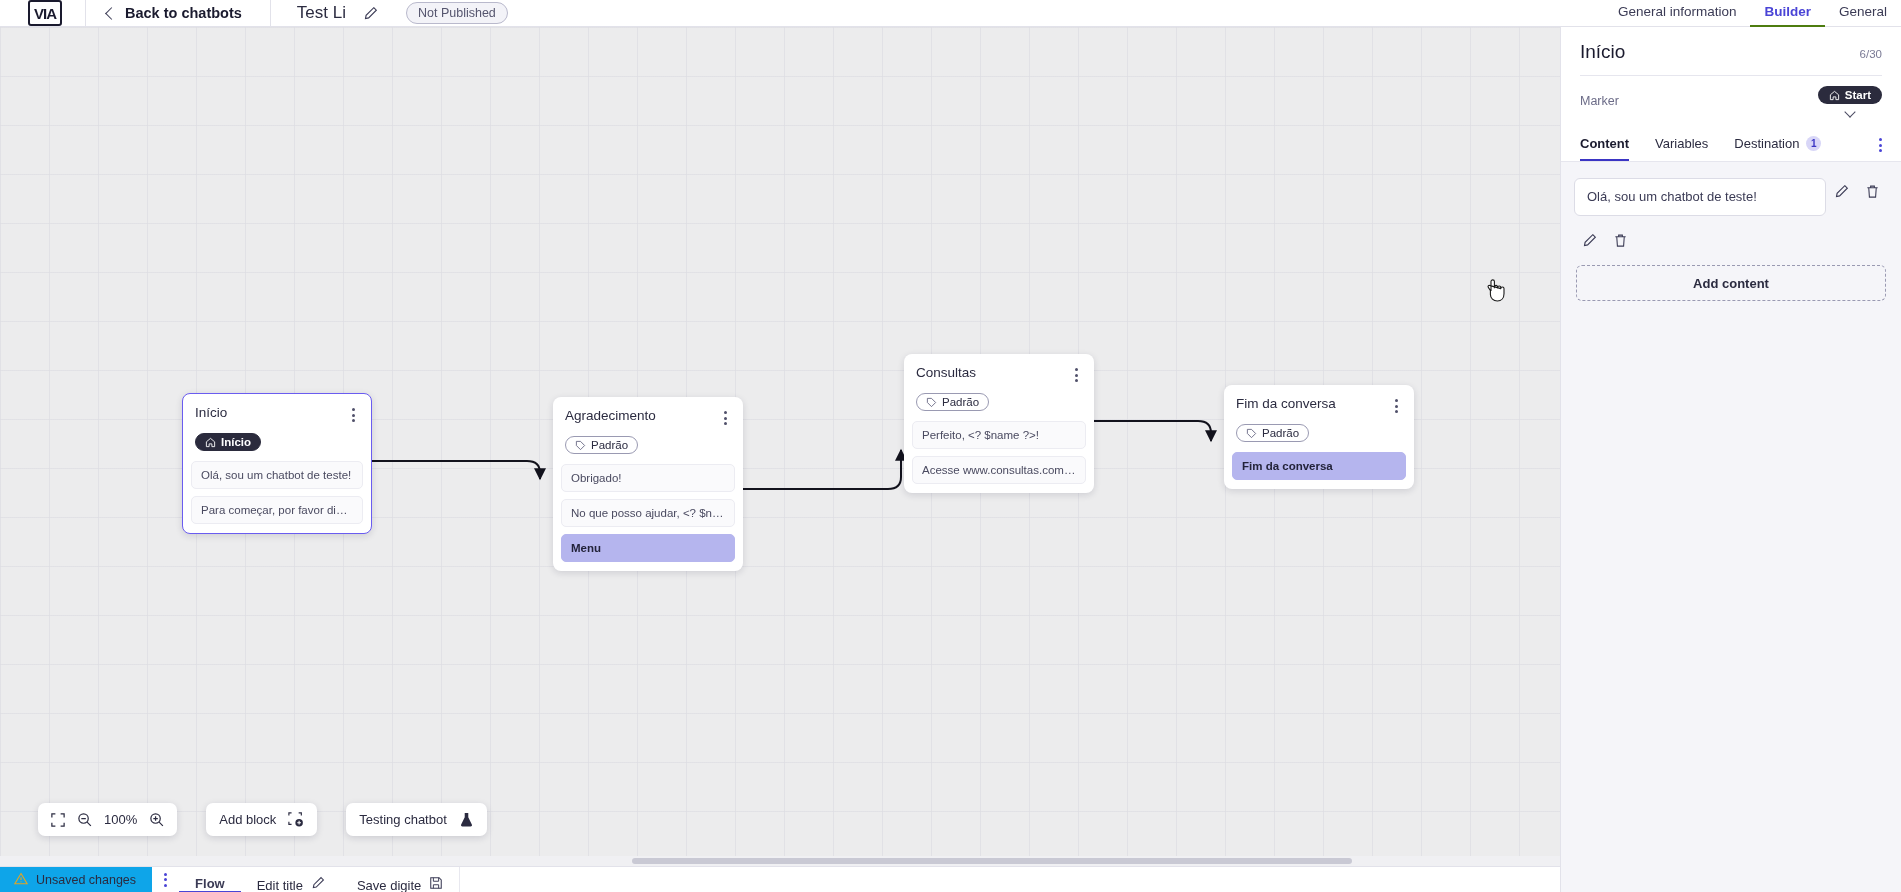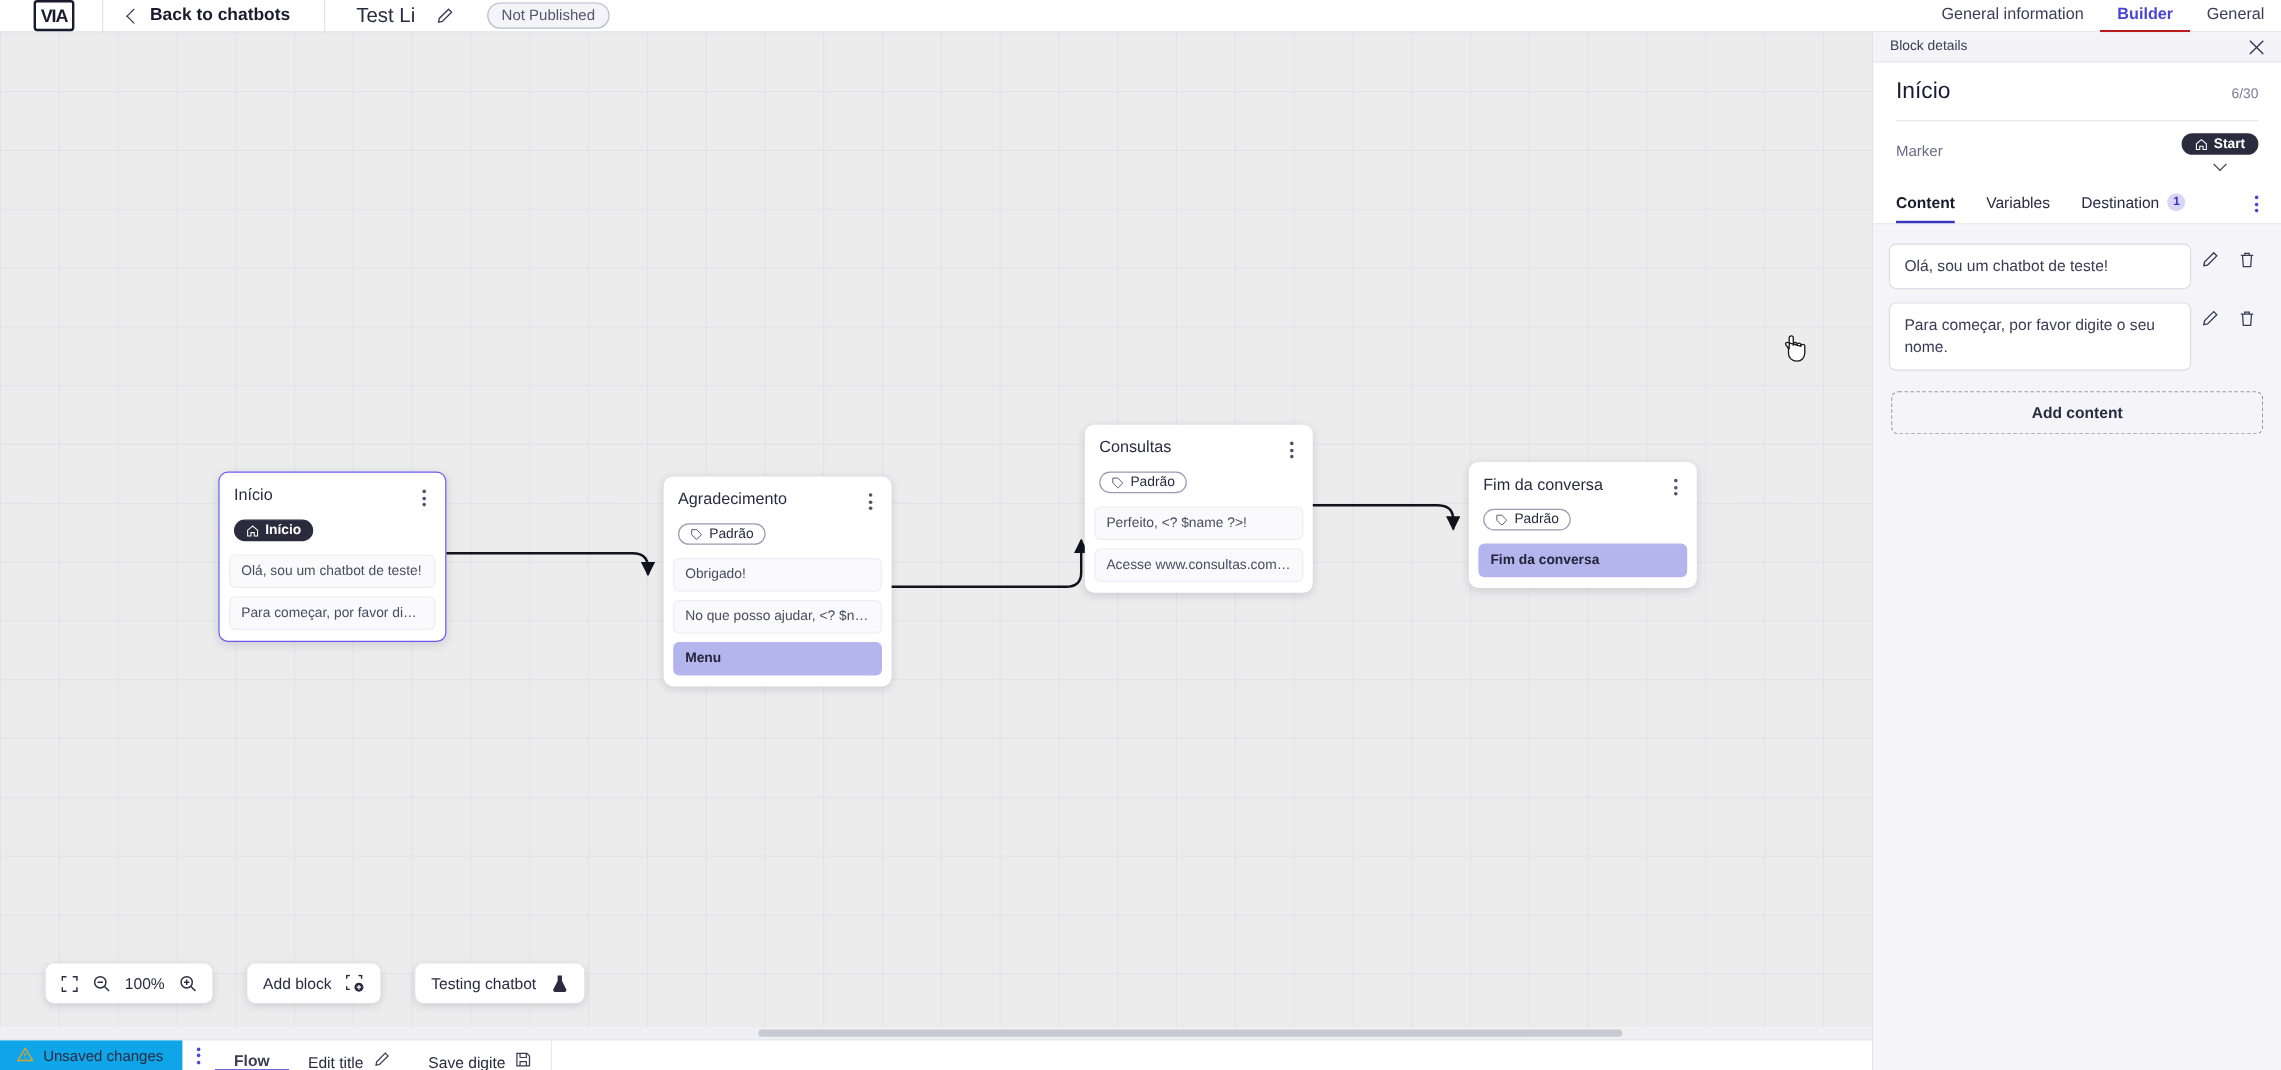--- a/index.html
+++ b/index.html
@@ -41,21 +41,21 @@
     padding: 3px 11px; font-size: 12.5px; color: #55556e; background: #f3f3f8;
   }
   .top-tabs {
     position: absolute; right: 0px; top: 0; height: 27px;
     display: flex; align-items: flex-end; gap: 0px;
   }
   .top-tab {
     font-size: 13.5px; color: #3b3b55; padding: 0 14px 6px 14px; cursor: pointer;
     border-bottom: 2px solid transparent; white-space: nowrap;
   }
-  .top-tab.active { color: #4a44d6; border-bottom: 2px solid #b91c1c; font-weight: 600; }
+  .top-tab.active { color: #4a44d6; border-bottom: 2px solid #4d7c0f; font-weight: 600; }
 
   
   .canvas {
     position: absolute; top: 27px; left: 0; width: 1560px; height: 839px;
     background-color: #ececed;
     background-image:
       linear-gradient(to right, rgba(222,222,228,.75) 1px, transparent 1px),
       linear-gradient(to bottom, rgba(222,222,228,.75) 1px, transparent 1px);
     background-size: 49px 49px;
     overflow: hidden;
@@ -338,28 +338,20 @@
       </span>
     </div>
   </div>
 
   <div class="h-scroll">
     <div class="h-scroll-thumb"></div>
   </div>
 </div>
 
 <div class="panel">
-  <div class="panel-topbar">
-    <span class="panel-topbar-label">Block details</span>
-    <span class="close-x">
-      <svg width="13" height="13" viewBox="0 0 14 14">
-          <path d="M1 1l12 12M13 1L1 13" stroke="#3b3b55" stroke-width="1.3"></path>
-        </svg>
-    </span>
-  </div>
 
   <div class="panel-head">
     <div class="panel-title-row">
       <span class="panel-title">Início</span>
       <span class="panel-count">6/30</span>
     </div>
     <div class="panel-hr"></div>
     <div class="marker-row">
       <span class="marker-label">Marker</span>
       <span class="marker-ctl">
@@ -402,21 +394,20 @@
             </svg>
         </span>
         <span class="act-btn">
           <svg width="15" height="15" viewBox="0 0 16 16">
               <path d="M2.5 4h11M6 4V2.3h4V4M4 4l.7 10h6.6L12 4" fill="none" stroke="#3b3b55" stroke-width="1.15"></path>
             </svg>
         </span>
       </div>
     </div>
     <div class="content-row">
-      <div class="content-box">Para começar, por favor digite o seu nome.</div>
       <div class="row-actions">
         <span class="act-btn">
           <svg width="15" height="15" viewBox="0 0 16 16">
               <path d="M11.5 1.8l2.7 2.7-8.2 8.2-3.3.6.6-3.3z" fill="none" stroke="#3b3b55" stroke-width="1.2"></path>
             </svg>
         </span>
         <span class="act-btn">
           <svg width="15" height="15" viewBox="0 0 16 16">
               <path d="M2.5 4h11M6 4V2.3h4V4M4 4l.7 10h6.6L12 4" fill="none" stroke="#3b3b55" stroke-width="1.15"></path>
             </svg>

